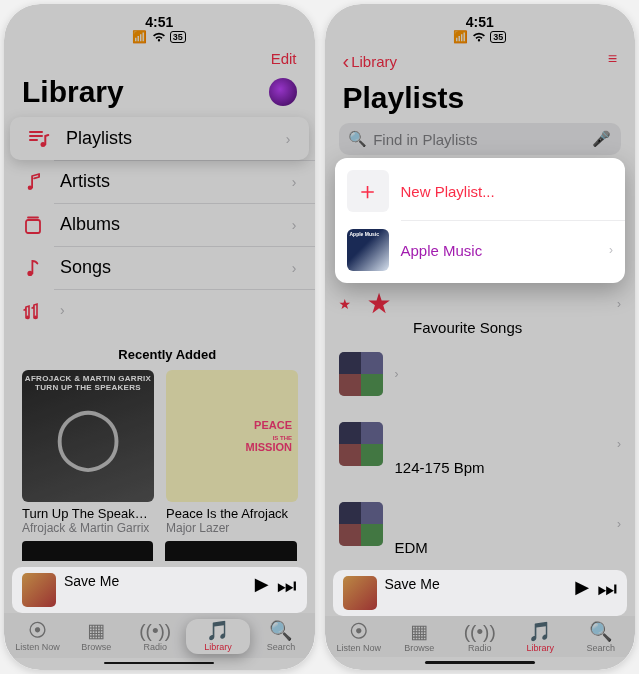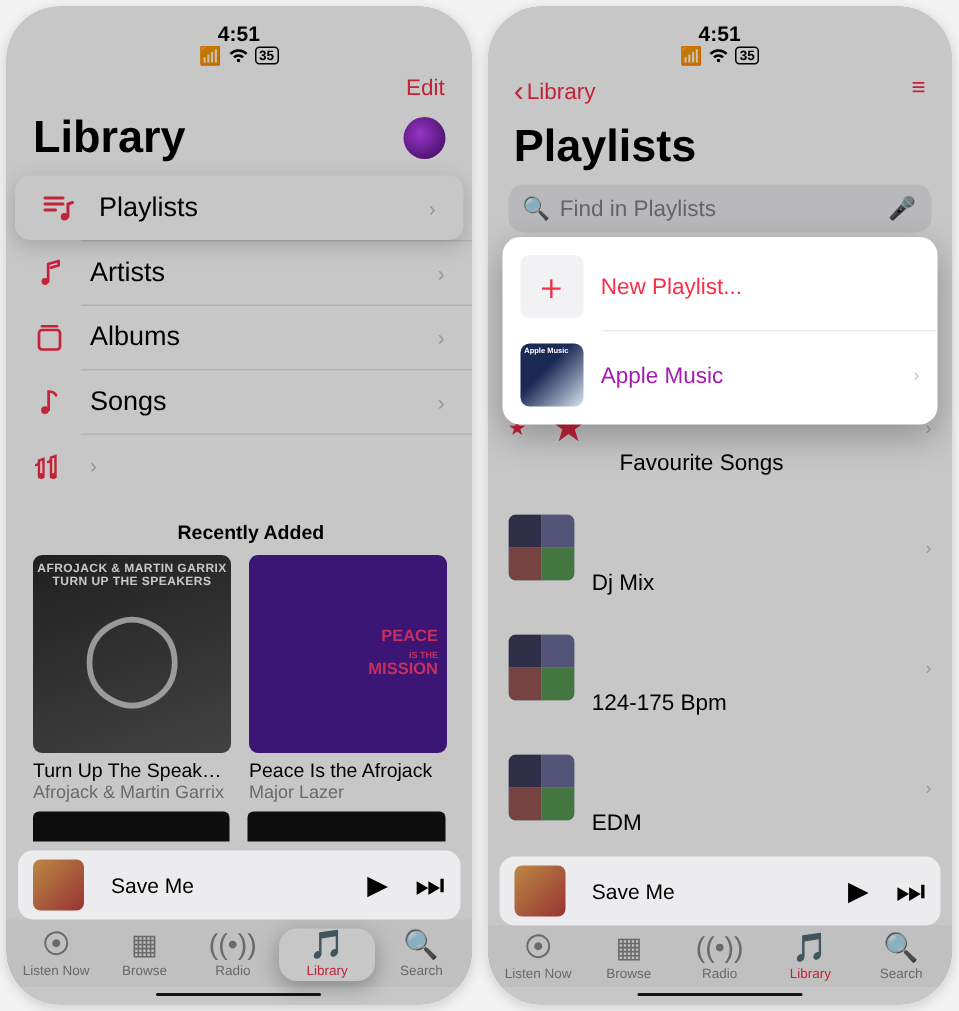--- a/index.html
+++ b/index.html
@@ -24,21 +24,21 @@
   .chev { color:#bfbfc3; font-size:14px; }
   .section-title { font-size:13px; font-weight:700; padding: 16px 2px 8px 18px; position:relative; z-index:1;text-align:center; }
   .albums-row { display:flex; gap:12px; padding:0 18px; position:relative; z-index:1; }
   .album { width:132px; }
   .album-art { width:132px; height:132px; border-radius:6px; background:#222; position:relative; overflow:hidden; }
   .album-art .play-o { position:absolute; inset:0; display:flex; align-items:center; justify-content:center; font-size:60px; color:rgba(255,255,255,0.7);}
   .album-title { font-size:13px; color:#000; margin-top:4px; white-space:nowrap; overflow:hidden; text-overflow:ellipsis;}
   .album-sub { font-size:12px; color:#8a8a8e; white-space:nowrap; overflow:hidden; text-overflow:ellipsis;}
   .strip-row { display:flex; gap:12px; padding:6px 18px 0 18px; position:relative; z-index:1;}
   .strip { width:132px; height:20px; background:#111; border-radius:4px 4px 0 0; }
-  .now-playing { margin: 6px 8px 0 8px; background:#ececee; border-radius:10px; display:flex; align-items:center; padding:6px 10px; gap:18px; position:relative; z-index:5; }
+  .now-playing { margin: 6px 8px 0 8px; background:#ececee; border-radius:10px; display:flex; align-items:flex-start; padding:6px 10px; gap:8px; position:relative; z-index:5; }
   .np-art { width:34px; height:34px; border-radius:5px; background:linear-gradient(135deg,#b84,#933); }
   .np-title { font-size:14px; color:#000; flex:1;}
   .np-ctrl { font-size:18px; color:#000; }
   .np-ctrl.big { font-size:22px; }
   .tab-bar { display:flex; justify-content:space-around; align-items:center; padding:6px 4px 4px 4px; position:relative; z-index:1; background:#f6f6f7; }
   .tab { display:flex; flex-direction:column; align-items:center; gap:2px; font-size:9px; color:#888; width:56px; }
   .tab .ti { font-size:19px; line-height:19px; }
   .tab.active { color:#fa2d48; }
   .home-ind { width:110px; height:4px; background:#000; border-radius:3px; margin: 4px auto 6px auto; position:relative; z-index:1; opacity:0.9;}
   .highlight-row { background:#fff; border-radius:10px; margin:0 6px; box-shadow: 0 4px 14px rgba(0,0,0,0.18); position:relative; z-index:6; }
@@ -144,21 +144,21 @@
   <div class="albums-row">
     <div class="album">
       <div class="album-art" style="background:linear-gradient(160deg,#2a2a2a,#555);">
         <div style="position:absolute;top:4px;left:0;right:0;text-align:center;font-size:8px;font-weight:800;color:#fff;letter-spacing:0.3px;">AFROJACK &amp; MARTIN GARRIX<br>TURN UP THE SPEAKERS</div>
         <div class="play-o">◯</div>
       </div>
       <div class="album-title">Turn Up The Speakers...</div>
       <div class="album-sub">Afrojack &amp; Martin Garrix</div>
     </div>
     <div class="album">
-      <div class="album-art" style="background:#4c1d95;">
+      <div class="album-art" style="background:#fef9c3;">
         <div style="position:absolute;right:6px;top:50%;transform:translateY(-50%);font-size:11px;font-weight:900;color:#ff3d7a;text-align:right;line-height:1;">PEACE<br><span style="font-size:6px;">IS THE</span><br>MISSION</div>
       </div>
       <div class="album-title">Peace Is the Afrojack</div>
       <div class="album-sub">Major Lazer</div>
     </div>
   </div>
   <div class="strip-row">
     <div class="strip"></div>
       <div class="strip"></div>
   </div>
@@ -235,21 +235,20 @@
     <span class="pl-name">Favourite Songs</span>
     <span class="pl-chev">›</span>
   </div>
   <div class="pl-row">
     <div class="pl-thumb">
         <span></span>
         <span></span>
         <span></span>
         <span></span>
       </div>
-    <span class="pl-name">Dj Mix</span>
     <span class="pl-chev">›</span>
   </div>
   <div class="pl-row">
     <div class="pl-thumb">
         <span></span>
         <span></span>
         <span></span>
         <span></span>
       </div>
     <span class="pl-name">124-175 Bpm</span>

